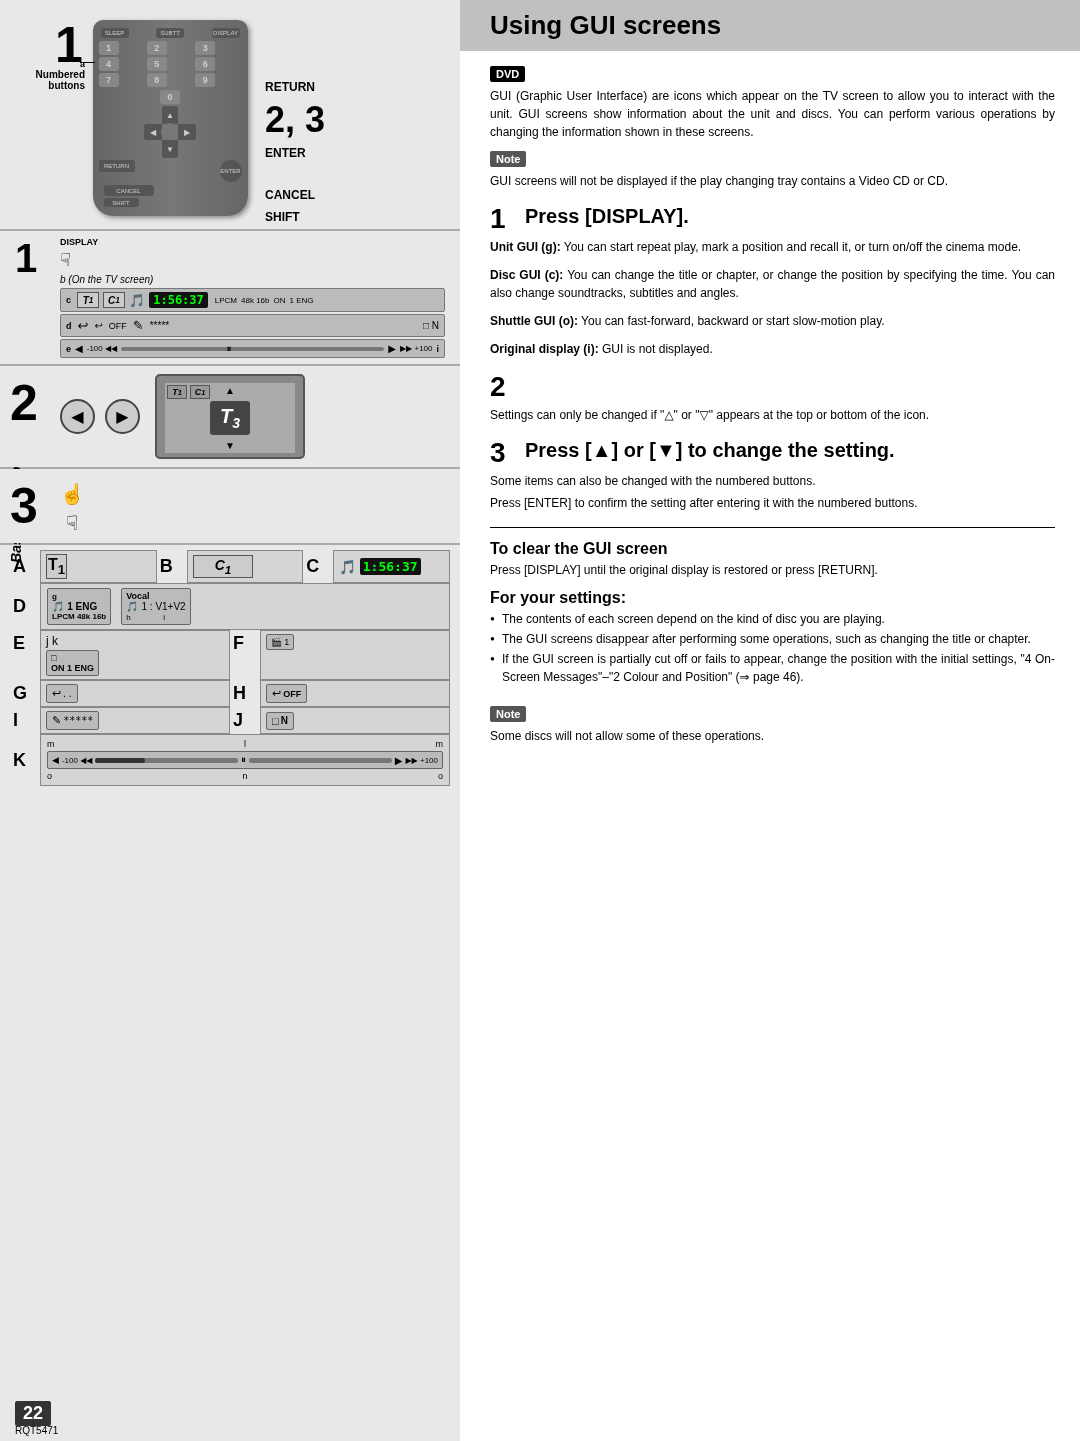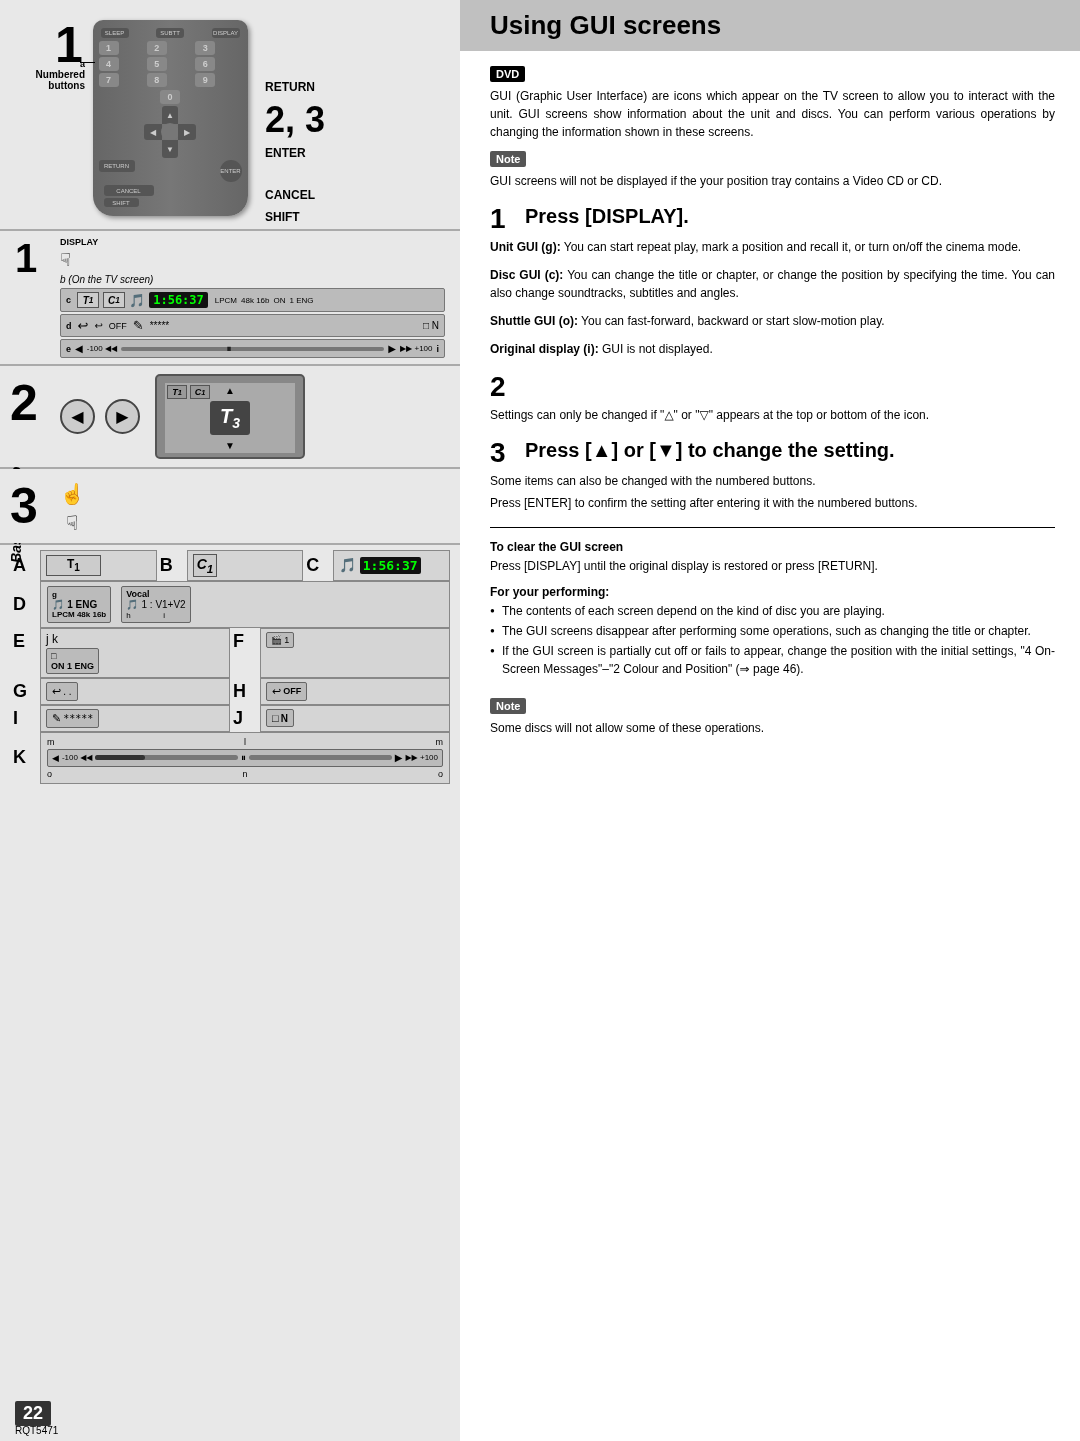--- a/index.html
+++ b/index.html
@@ -115,21 +115,21 @@
       border-top: 1px solid #000;
       margin: 12px 0;
     }
 
     .sub-section {
       margin-bottom: 10px;
     }
 
     .sub-section-title {
       font-weight: bold;
-      font-size: 12px;
+      font-size: 16px;
       margin-bottom: 3px;
     }
 
     .sub-section-body {
       font-size: 12px;
       line-height: 1.5;
       text-align: justify;
     }
 
     .bullet-list {
@@ -411,25 +411,25 @@
       <div style="font-size:20px;">☟</div>
     </div>
   </div>
 
   <div class="lp-divider"></div>
   <div style="width:100%; background:#e8e8e8; padding:5px 10px;">
 
     <div style="display:grid; grid-template-columns:30px 1fr 30px 1fr 30px 1fr; gap:0; margin-bottom:0;">
       <div style="font-weight:bold; font-size:18px; display:flex; align-items:center; padding:3px;">A</div>
       <div style="border:1px solid #888; background:#d5d5d5; padding:3px 5px; display:flex; align-items:center;">
-        <div style="font-weight:bold; font-size:12px; border:1px solid #555; padding:1px 20px; background:#ccc;">T<sub>1</sub></div>
+        <div style="font-weight:bold; font-size:16px; border:1px solid #555; padding:1px 1px; background:#ccc;">T<sub>1</sub></div>
       </div>
       <div style="font-weight:bold; font-size:18px; display:flex; align-items:center; padding:3px;">B</div>
       <div style="border:1px solid #888; background:#d5d5d5; padding:3px 5px; display:flex; align-items:center;">
-        <div style="font-style:italic; font-weight:bold; font-size:14px; border:1px solid #555; padding:1px 3px; background:#ccc;">C<sub>1</sub></div>
+        <div style="font-style:italic; font-weight:bold; font-size:14px; border:1px solid #555; padding:1px 21px; background:#ccc;">C<sub>1</sub></div>
       </div>
       <div style="font-weight:bold; font-size:18px; display:flex; align-items:center; padding:3px;">C</div>
       <div style="border:1px solid #888; background:#d5d5d5; padding:3px 5px; display:flex; align-items:center; gap:3px;">
         <div style="font-size:14px;">🎵</div>
         <div style="background:#111; color:#0f0; font-family:monospace; font-size:13px; font-weight:bold; padding:1px 3px; border-radius:2px;">1:56:37</div>
       </div>
     </div>
 
     <div style="display:grid; grid-template-columns:30px 1fr; gap:0; margin-bottom:0;">
       <div style="font-weight:bold; font-size:18px; display:flex; align-items:center; padding:3px;">D</div>
@@ -545,21 +545,21 @@
   </div>
 
   
   <div class="badge">DVD</div>
 
   
   <p class="intro-text">GUI (Graphic User Interface) are icons which appear on the TV screen to allow you to interact with the unit. GUI screens show information about the unit and discs. You can perform various operations by changing the information shown in these screens.</p>
 
   
   <div class="badge note-badge">Note</div>
-  <p class="note-text">GUI screens will not be displayed if the your position tray contains a Video CD or CD.</p>
+  <p class="note-text">GUI screens will not be displayed if the play changing tray contains a Video CD or CD.</p>
 
   
   <div class="section-step">
     <div class="section-step-header">
       <span class="step-num">1</span>
       <h2 class="step-title">Press [DISPLAY].</h2>
     </div>
 
     <div class="sub-section">
       <p class="sub-section-body"><span class="sub-bold">Unit GUI (g):</span> <span>You can start repeat play, mark a position and recall it, or turn on/off the cinema mode.</span></p>
@@ -600,21 +600,21 @@
   <hr class="divider">
 
   
   <div class="sub-section">
     <p class="sub-section-title">To clear the GUI screen</p>
     <p class="sub-section-body">Press [DISPLAY] until the original display is restored or press [RETURN].</p>
   </div>
 
   
   <div class="sub-section">
-    <p class="sub-section-title">For your performing:</p>
+    <p class="sub-section-title">For your settings:</p>
     <ul class="bullet-list">
       <li>The contents of each screen depend on the kind of disc you are playing.</li>
       <li>The GUI screens disappear after performing some operations, such as changing the title or chapter.</li>
       <li>If the GUI screen is partially cut off or fails to appear, change the position with the initial settings, "4 On-Screen Messages"–"2 Colour and Position" (⇒ page 46).</li>
     </ul>
   </div>
 
   
   <div class="badge note-badge" style="margin-top:10px;">Note</div>
   <p class="note-text">Some discs will not allow some of these operations.</p>

